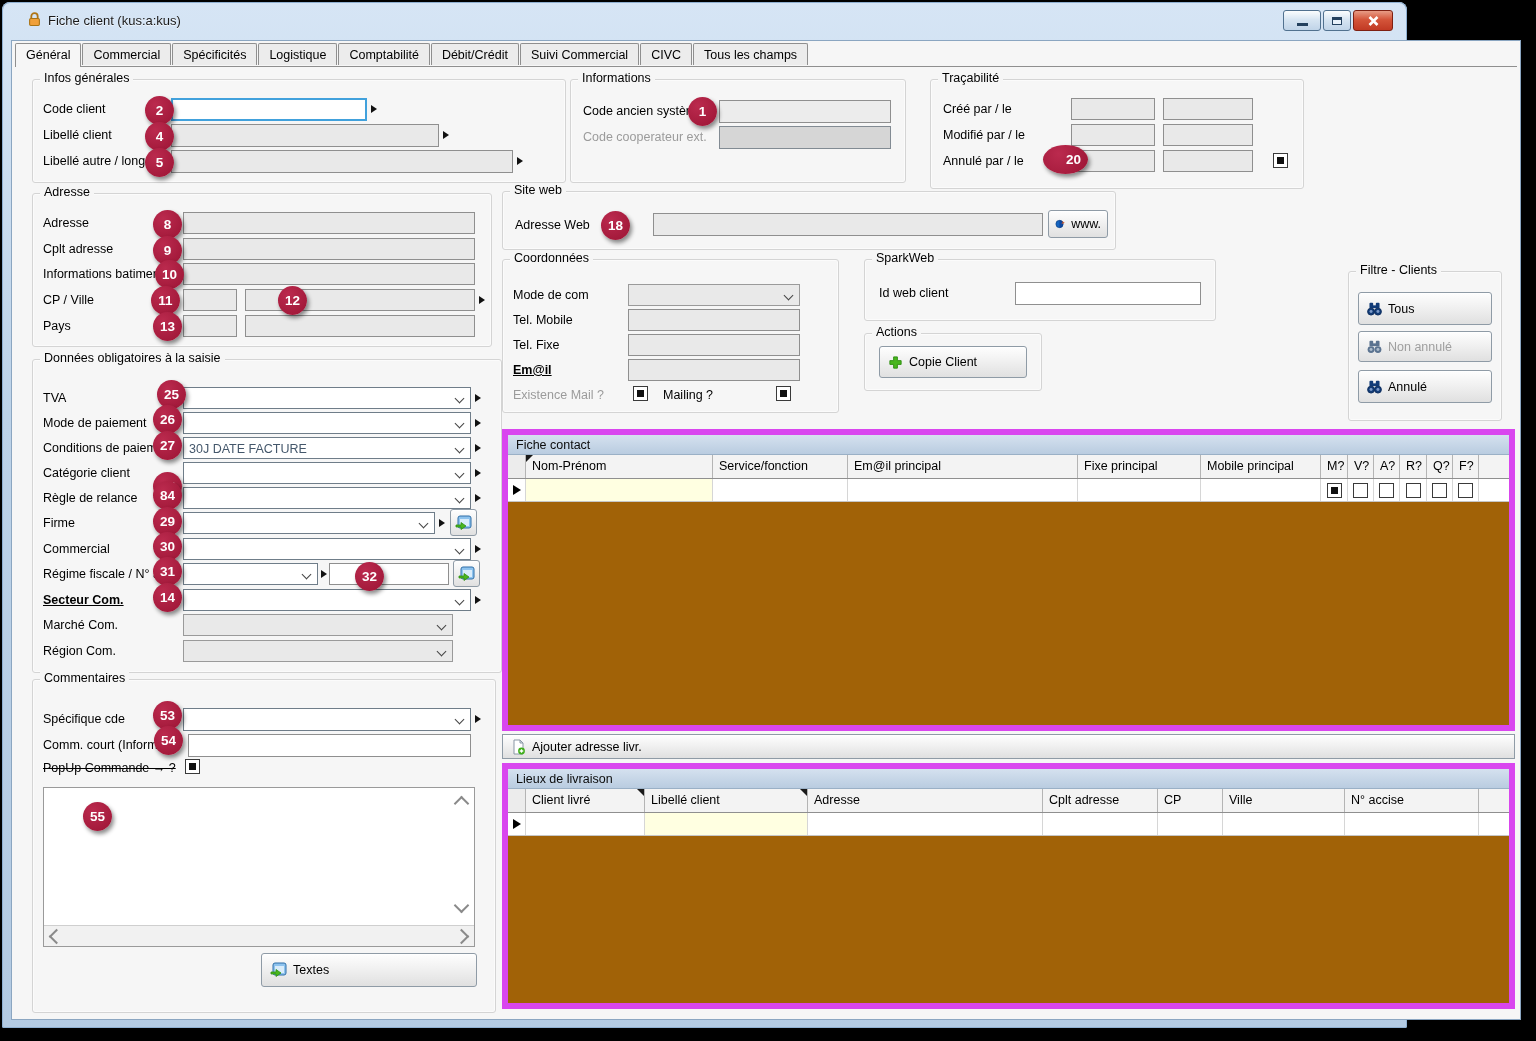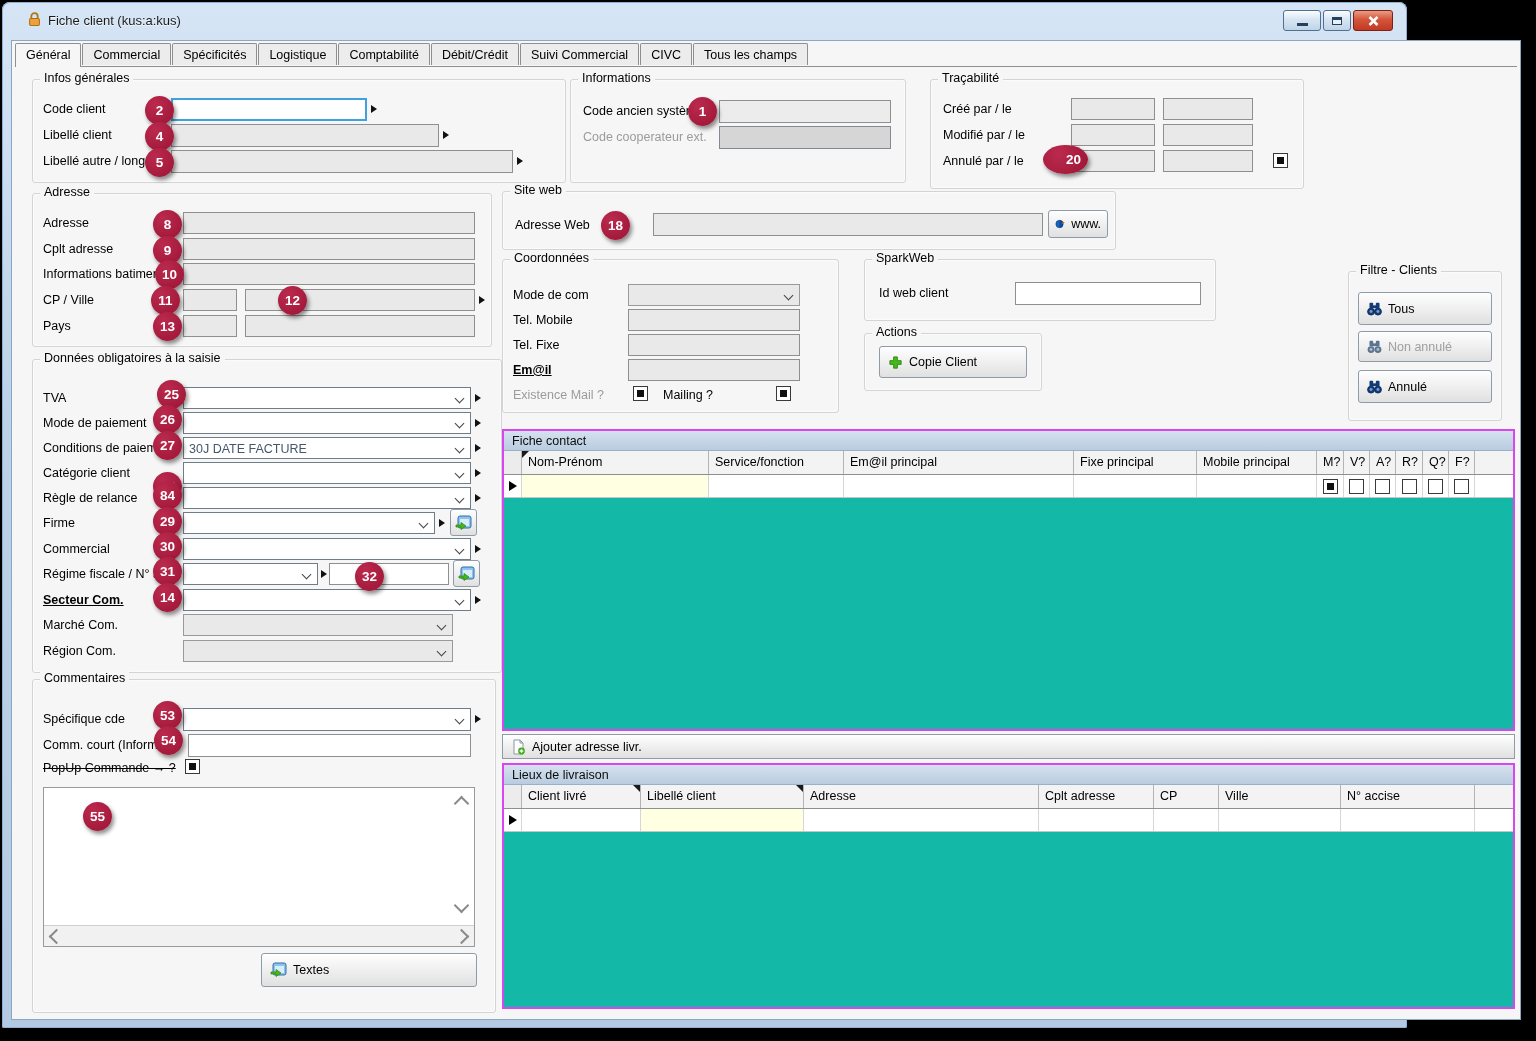--- a/index.html
+++ b/index.html
@@ -40,21 +40,21 @@
   .ch{position:absolute;right:7px;top:7px;width:6px;height:6px;border-right:1.7px solid #444;border-bottom:1.7px solid #444;transform:rotate(45deg);}
   .fa{position:absolute;width:0;height:0;border-top:4px solid transparent;border-bottom:4px solid transparent;border-left:6px solid #111;}
   .badge{position:absolute;width:29px;height:29px;border-radius:50%;background:radial-gradient(circle at 35% 30%,#bb2a4e,#9b1434);
     color:#fff;font-weight:bold;font-size:13.5px;text-align:center;line-height:29px;box-shadow:2px 3px 4px rgba(0,0,0,.45);z-index:20;}
   .btn{position:absolute;display:flex;align-items:center;gap:6px;padding:0 8px;font-size:12.5px;color:#000;
     background:linear-gradient(#fefefe,#f1f1f1 45%,#e0e0e0);border:1px solid #8f9ba6;border-radius:3px;box-sizing:border-box;box-shadow:inset 0 1px 0 #fff;}
   .btn.disabled{color:#9f9f9f;}
   .cb{position:absolute;width:15px;height:15px;background:#fff;border:1px solid #3a3a3a;box-sizing:border-box;}
   .cb.filled::after{content:"";position:absolute;left:3px;top:3px;width:7px;height:7px;background:#101010;}
   
-  .panel{position:absolute;background:#14b8a6;border:2px solid #d946ef;box-sizing:border-box;}
+  .panel{position:absolute;background:#a16207;border:6px solid #d946ef;box-sizing:border-box;}
   .pbar{height:20px;background:linear-gradient(#d5e1ef,#b9cce0);border-bottom:1px solid #9ab0c6;font-size:12.5px;color:#0c0c0c;
     padding:3px 0 0 8px;box-sizing:border-box;}
   .hrow{display:flex;height:23px;border-bottom:1px solid #8f8f8f;background:#f3f3f3;}
   .hcell{position:relative;box-sizing:border-box;border-right:1px solid #b4b4b4;font-size:12.5px;padding:4px 0 0 6px;white-space:nowrap;overflow:hidden;}
   .drow{display:flex;height:22px;border-bottom:1px solid #c6c6c6;}
   .dcell{box-sizing:border-box;border-right:1px solid #d6d6d6;background:#fff;position:relative;}
   .dcell.yellow{background:#ffffe1;}
   .dcell.center{display:flex;align-items:center;justify-content:center;}
   .rowptr{width:0;height:0;border-top:5px solid transparent;border-bottom:5px solid transparent;border-left:8px solid #000;}
   .tri-tr{position:absolute;right:0;top:0;width:0;height:0;border-left:7px solid transparent;border-top:7px solid #1a1a1a;}

